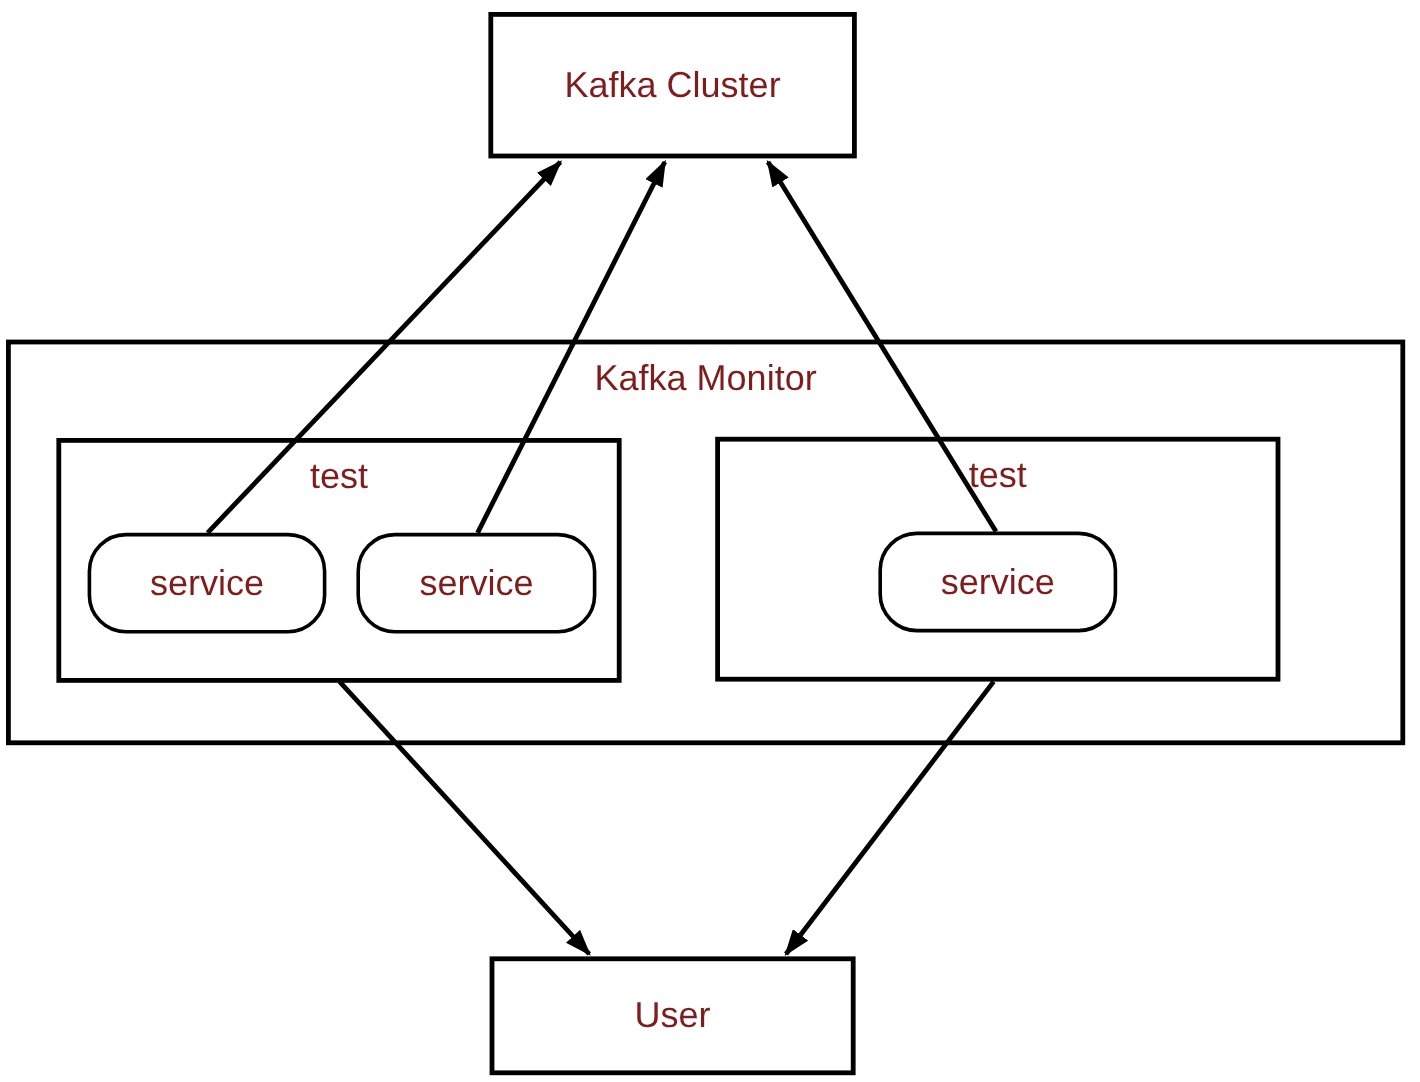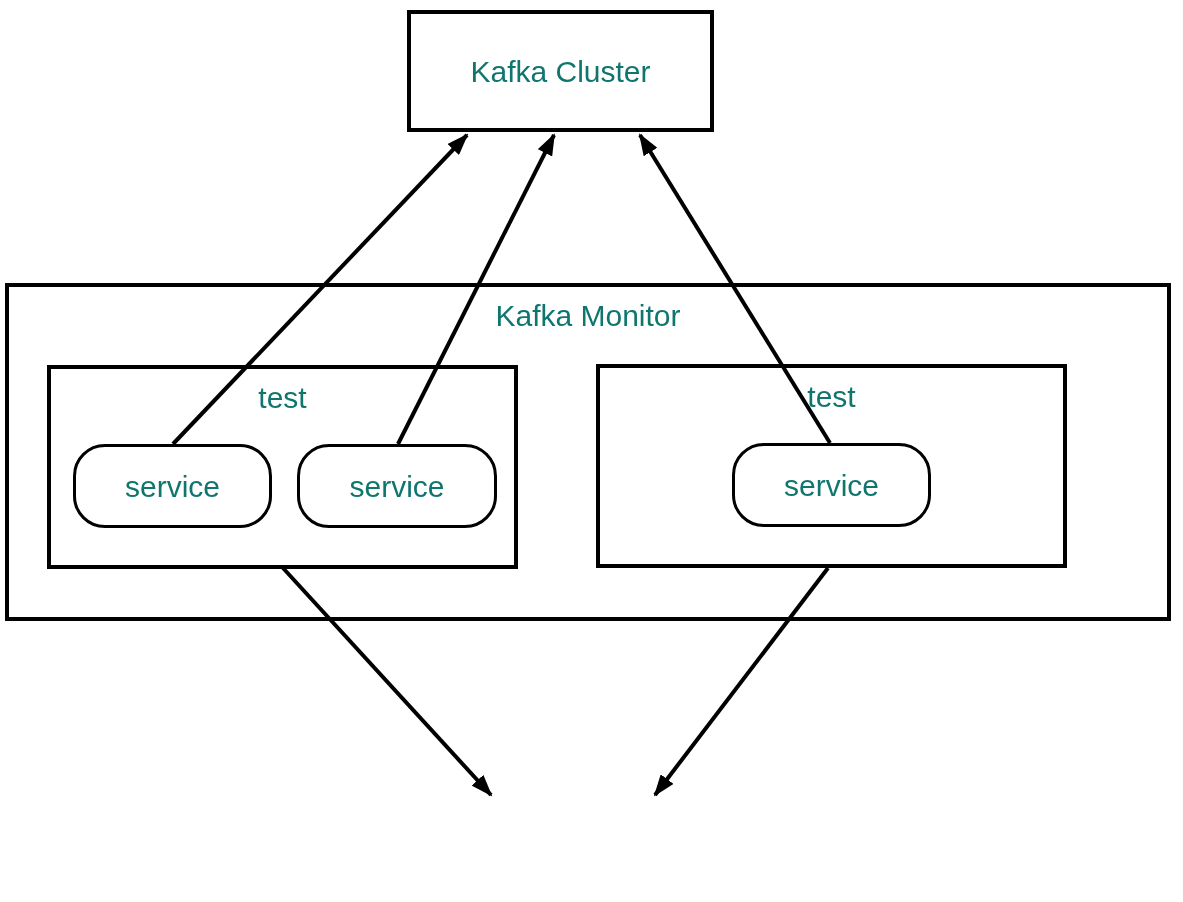--- a/index.html
+++ b/index.html
@@ -6,21 +6,21 @@
     margin: 0;
     padding: 0;
     background: #ffffff;
   }
   #stage {
     position: relative;
     width: 1183px;
     height: 902px;
     background: #ffffff;
     font-family: "Liberation Sans", sans-serif;
-    color: #0f766e;
+    color: #7f1d1d;
     overflow: hidden;
   }
   .node {
     position: absolute;
     border: 4px solid #000000;
     background: transparent;
     box-sizing: border-box;
     display: flex;
     align-items: center;
     justify-content: center;
@@ -77,20 +77,23 @@
   </div>
 
   <div class="node service-node" style="left:297px; top:444px; width:200px; height:84px;">
     <span class="label">service</span>
   </div>
 
   <div class="node service-node" style="left:732px; top:443px; width:199px; height:84px;">
     <span class="label">service</span>
   </div>
 
+  <div class="node" style="left:408px; top:797px; width:305px; height:99px;">
+    <span class="label">User</span>
+  </div>
 
   <svg id="arrow-layer" width="1183" height="902" viewBox="0 0 1183 902">
     <defs>
       <marker id="arrowhead" viewBox="0 0 11 8" refX="10" refY="4" markerWidth="5.5" markerHeight="4" orient="auto" markerUnits="strokeWidth">
         <path d="M0,0 L11,4 L0,8 z" fill="#000000"></path>
       </marker>
     </defs>
     <line x1="173" y1="444" x2="467" y2="135" marker-end="url(#arrowhead)"></line>
     <line x1="398" y1="444" x2="554" y2="135" marker-end="url(#arrowhead)"></line>
     <line x1="830" y1="443" x2="640" y2="135" marker-end="url(#arrowhead)"></line>

